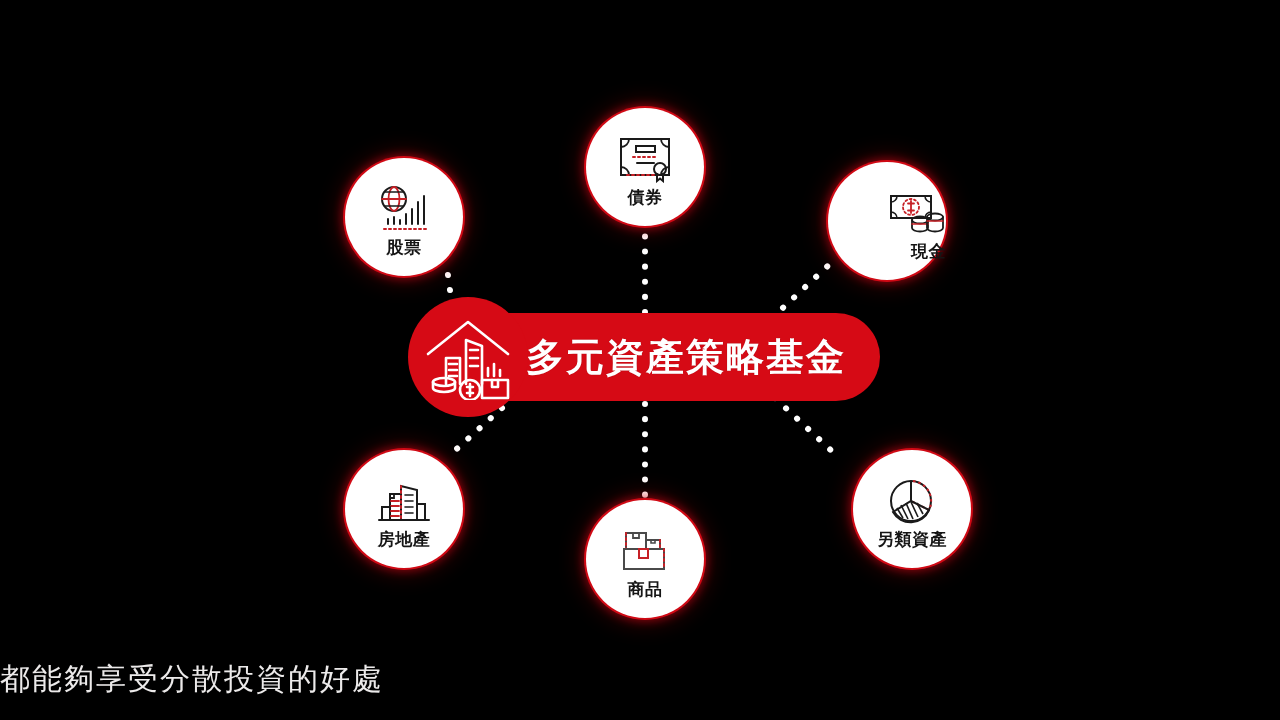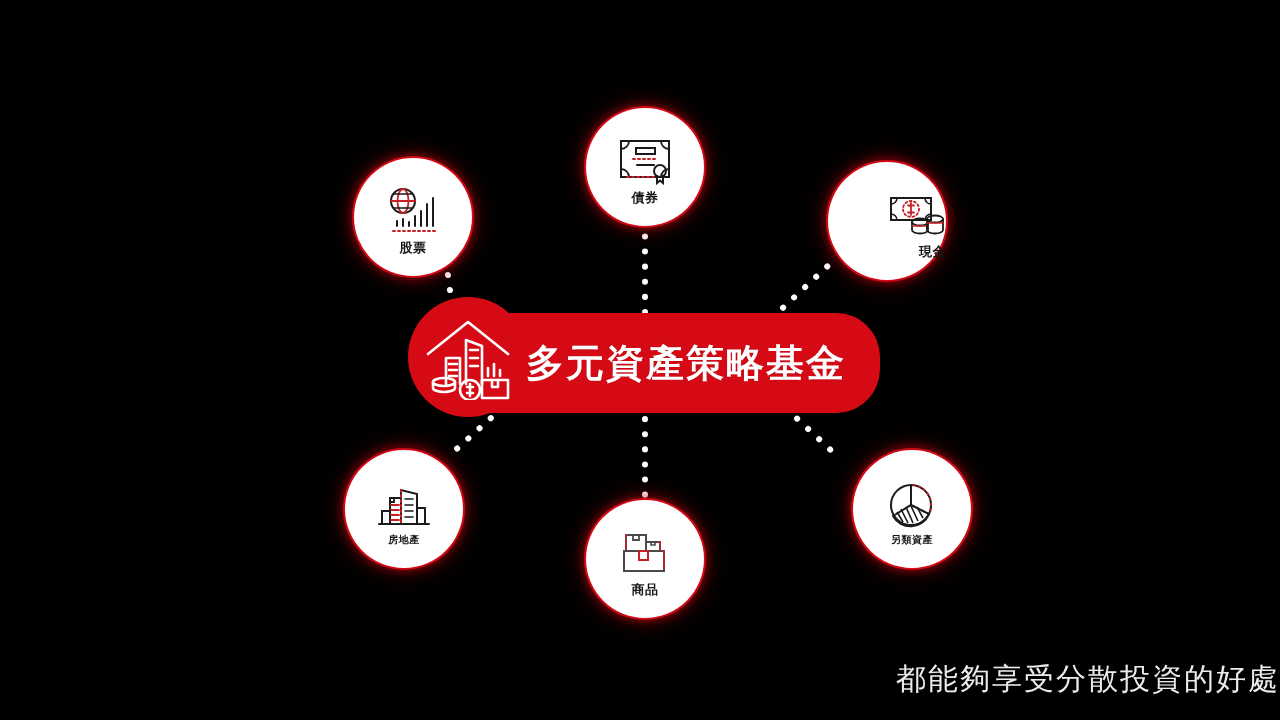--- a/index.html
+++ b/index.html
@@ -32,21 +32,21 @@
     height: 720px;
     pointer-events: none;
   }
 
   
   .center-pill {
     position: absolute;
     left: 430px;
     top: 313px;
     width: 450px;
-    height: 100px;
+    height: 88px;
     background: #D60A15;
     border-radius: 44px;
     display: flex;
     align-items: center;
     justify-content: flex-end;
     box-sizing: border-box;
     padding-right: 34px;
   }
   .center-pill-label {
     color: #ffffff;
@@ -92,46 +92,46 @@
     width: 60px;
     height: 54px;
     display: flex;
     align-items: center;
     justify-content: center;
     margin-top: 4px;
   }
   .node-icon svg { display: block; }
   .node-label {
     margin-top: 3px;
-    font-size: 13px;
+    font-size: 17px;
     font-weight: bold;
     color: #151515;
     line-height: 1;
     letter-spacing: 0.5px;
     white-space: nowrap;
   }
   .node-label.small {
-    font-size: 10px;
-  }
-
-  
-  #node-stocks      { left: 354px; top: 158px; }
+    font-size: 17px;
+  }
+
+  
+  #node-stocks      { left: 345px; top: 158px; }
   #node-bonds       { left: 586px; top: 108px; }
   #node-cash        { left: 828px; top: 162px; align-items: flex-end; }
   #node-alternative { left: 828px; top: 450px; margin-left: 25px; }
   #node-commodity   { left: 586px; top: 500px; text-align: center; }
   #node-realestate  { left: 345px; top: 450px; }
 
   
   .subtitle {
     position: absolute;
     left: 0;
     top: 659px;
     width: 1280px;
-    text-align: right;
+    text-align: left;
     color: #eceaea;
     font-size: 30px;
     font-weight: normal;
     letter-spacing: 2px;
     text-shadow: 0 1px 3px rgba(0,0,0,0.9);
   }
 </style>
 </head>
 <body>
 

